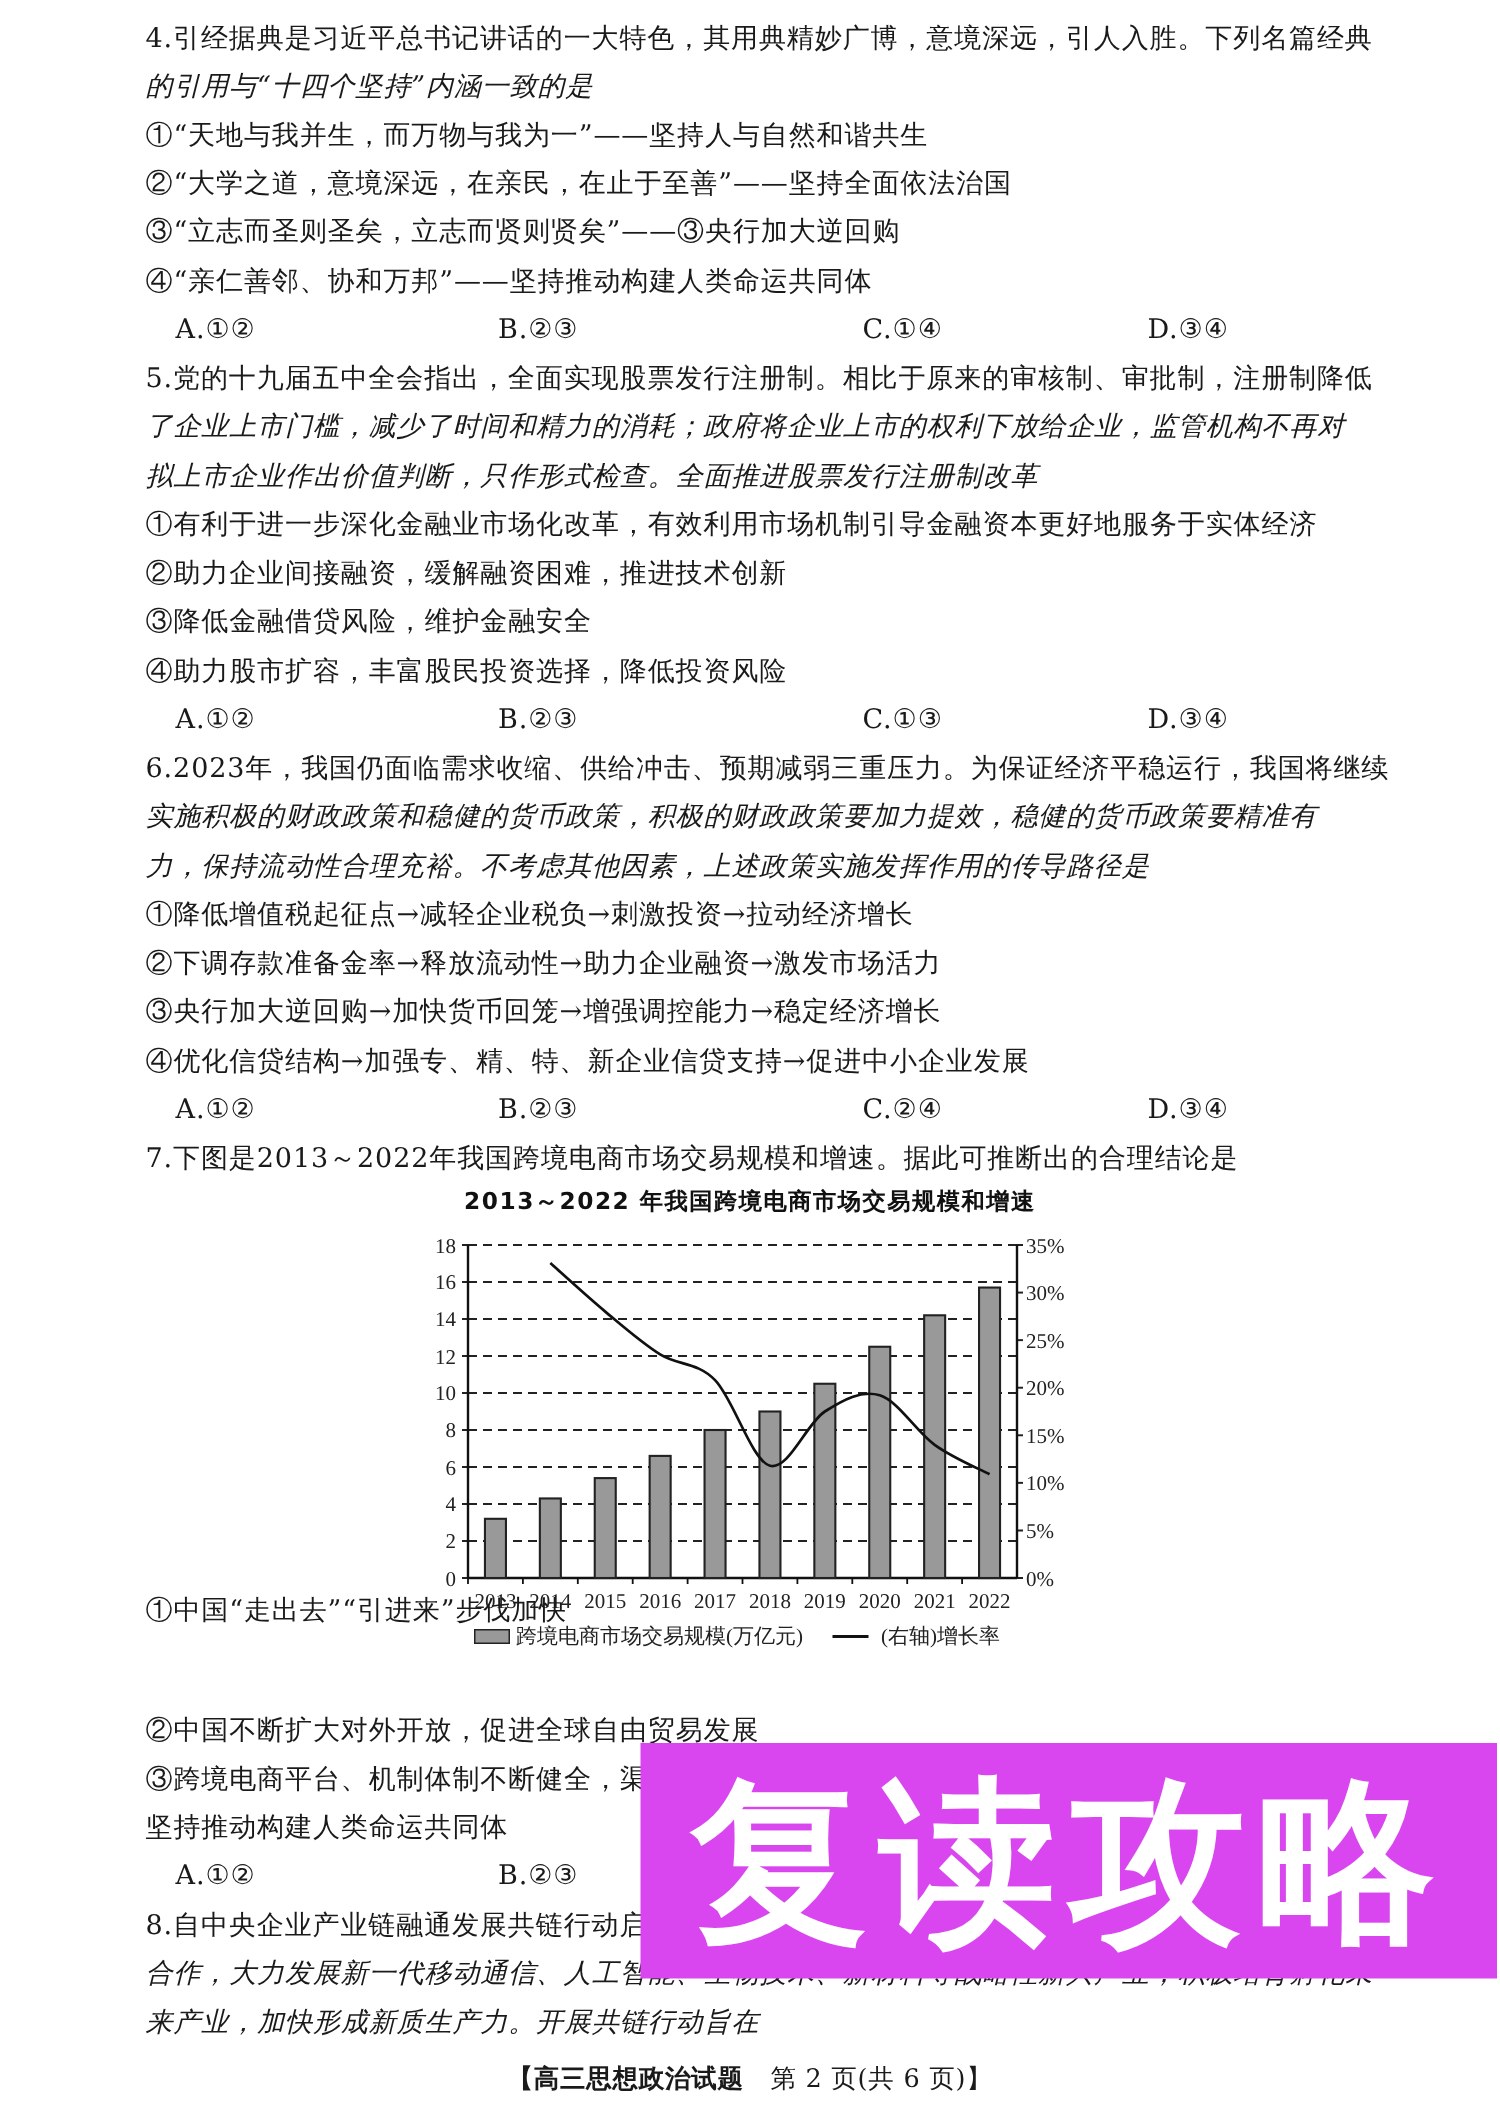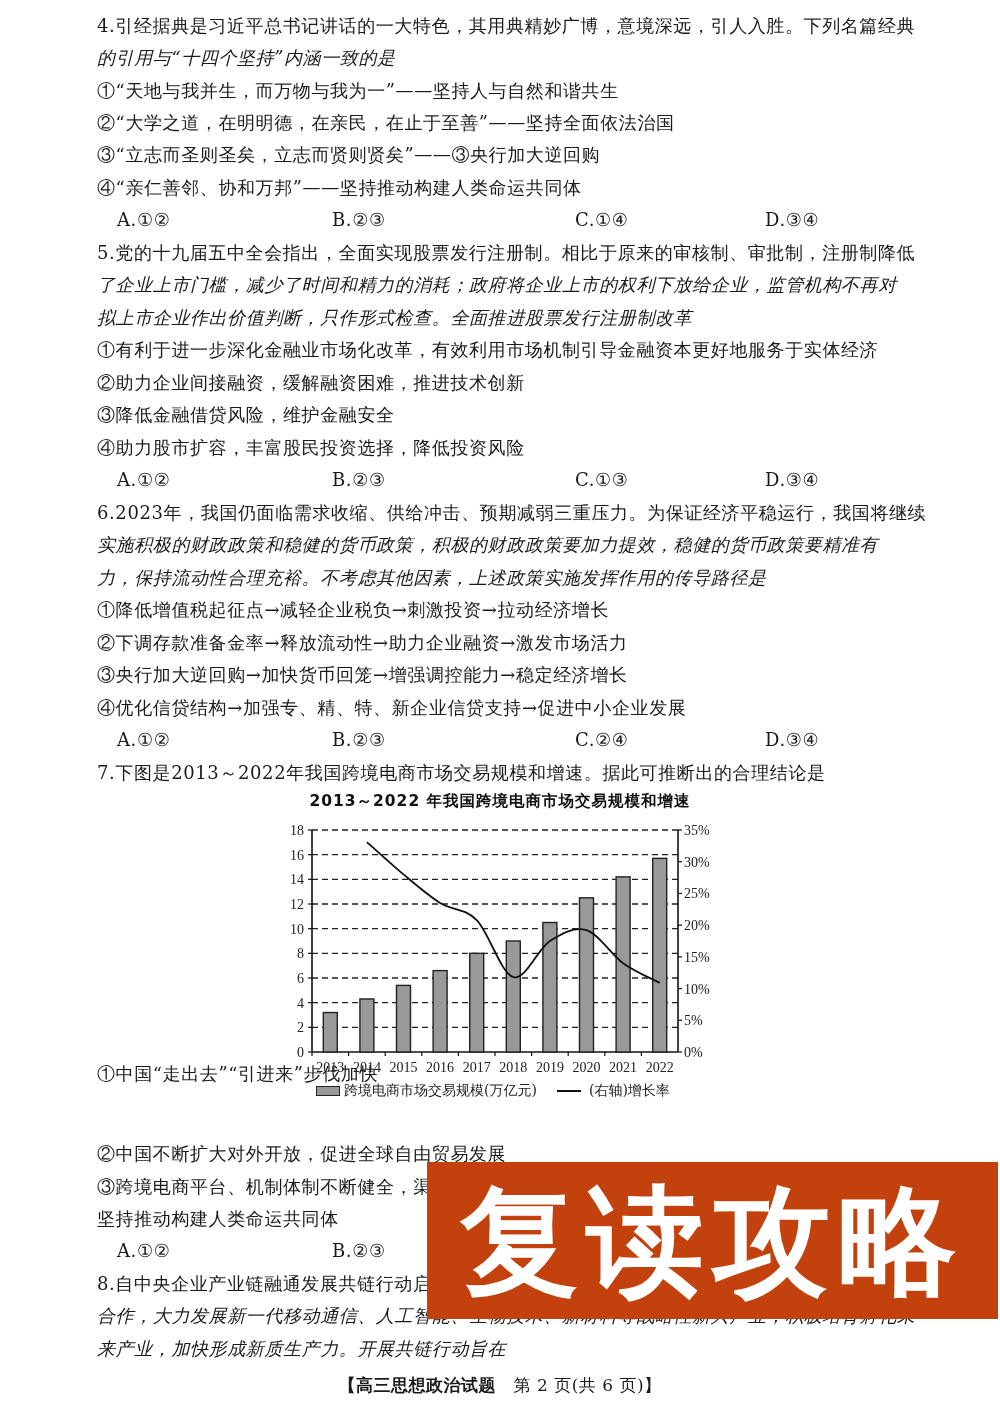--- a/index.html
+++ b/index.html
@@ -23,52 +23,52 @@
   .opt.d { left: 648px; }
 
   .chart-title {
     position: absolute; left: 270px; width: 460px; top: 791px; text-align: center;
     font-family: "DejaVu Sans", "Liberation Sans", sans-serif; font-weight: bold;
     font-size: 15.5px; letter-spacing: 1px; color: #111;
   }
   #chart { position: absolute; left: 270px; top: 815px; }
   .legend {
     position: absolute; left: 316px; top: 1082px; font-size: 14px; color: #222;
-    display: flex; align-items: center; white-space: nowrap;
+    display: flex; align-items: center; white-space: nowrap; font-family: Liberation Serif, serif;
   }
   .legend .swatch {
     display: inline-block; width: 22px; height: 8px; background: #999; border: 1.5px solid #222; margin-right: 4px;
   }
   .legend .dash {
     display: inline-block; width: 24px; height: 2px; background: #111; margin: 0 8px 0 20px;
   }
 
   .overlay {
     position: absolute; left: 427px; top: 1162px; width: 571px; height: 157px;
-    background: #c2410c;
+    background: #d946ef;
     display: flex; align-items: center; justify-content: center;
   }
   .overlay span {
     color: #ffffff; font-family: "DejaVu Sans", "Liberation Sans", sans-serif;
     font-size: 118px; font-weight: bold; letter-spacing: 8px; line-height: 1;
   }
 
   .footer {
     position: absolute; left: 0; width: 1000px; top: 1374px; text-align: center;
     font-size: 17px; letter-spacing: 0.5px;
   }
   .footer b { font-family: "DejaVu Sans", "Liberation Sans", sans-serif; }
 </style>
 </head>
 <body>
 
 <div class="line qstart" style="top:12px">4.引经据典是习近平总书记讲话的一大特色，其用典精妙广博，意境深远，引人入胜。下列名篇经典</div>
 <div class="line indent" style="top:44px; left:62px">的引用与“十四个坚持”内涵一致的是</div>
 <div class="line sub" style="top:77px">①“天地与我并生，而万物与我为一”——坚持人与自然和谐共生</div>
-<div class="line sub" style="top:109px">②“大学之道，在明明德，在亲民，在止于至善”——坚持全面依法治国</div>
+<div class="line sub" style="top:109px">②“大学之道，意境深远，在亲民，在止于至善”——坚持全面依法治国</div>
 <div class="line sub" style="top:141px">③“立志而圣则圣矣，立志而贤则贤矣”——③央行加大逆回购</div>
 <div class="line sub" style="top:174px">④“亲仁善邻、协和万邦”——坚持推动构建人类命运共同体</div>
 <div class="line opts" style="top:206px">
   <span class="opt a">A.①②</span>
   <span class="opt b">B.②③</span>
   <span class="opt c">C.①④</span>
   <span class="opt d">D.③④</span>
 </div>
 
 <div class="line qstart" style="top:239px">5.党的十九届五中全会指出，全面实现股票发行注册制。相比于原来的审核制、审批制，注册制降低</div>

